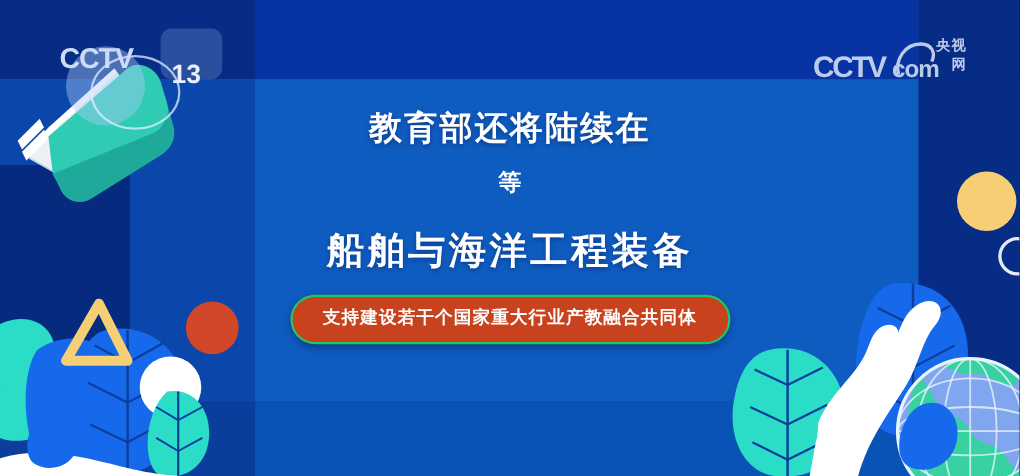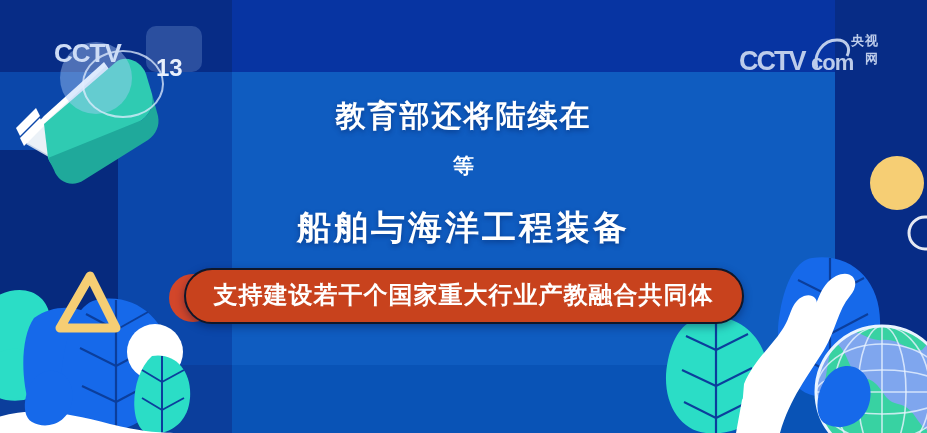--- a/index.html
+++ b/index.html
@@ -81,25 +81,25 @@
     position:absolute;left:0;top:205px;width:927px;text-align:center;
     font-size:34px;font-weight:bold;color:#ffffff;letter-spacing:3px;
     text-shadow:0 2px 5px rgba(0,25,80,.45);
   }
 
   .pillwrap{position:absolute;left:0;top:268px;width:927px;text-align:center;}
   .pill{
     display:inline-block;
     background:#C8421D;
     color:#ffffff;
-    font-size:24px;font-weight:bold;
+    font-size:16px;font-weight:bold;
     letter-spacing:1px;
     padding:9px 28px 11px 28px;
     border-radius:30px;
-    border:2px solid #0f172a;
+    border:2px solid #22c55e;
     box-shadow:0 3px 8px rgba(0,15,60,.4);
   }
 
   .nosel{user-select:none;}
 </style>
 </head>
 <body>
 
 <div class="stage nosel">
 

